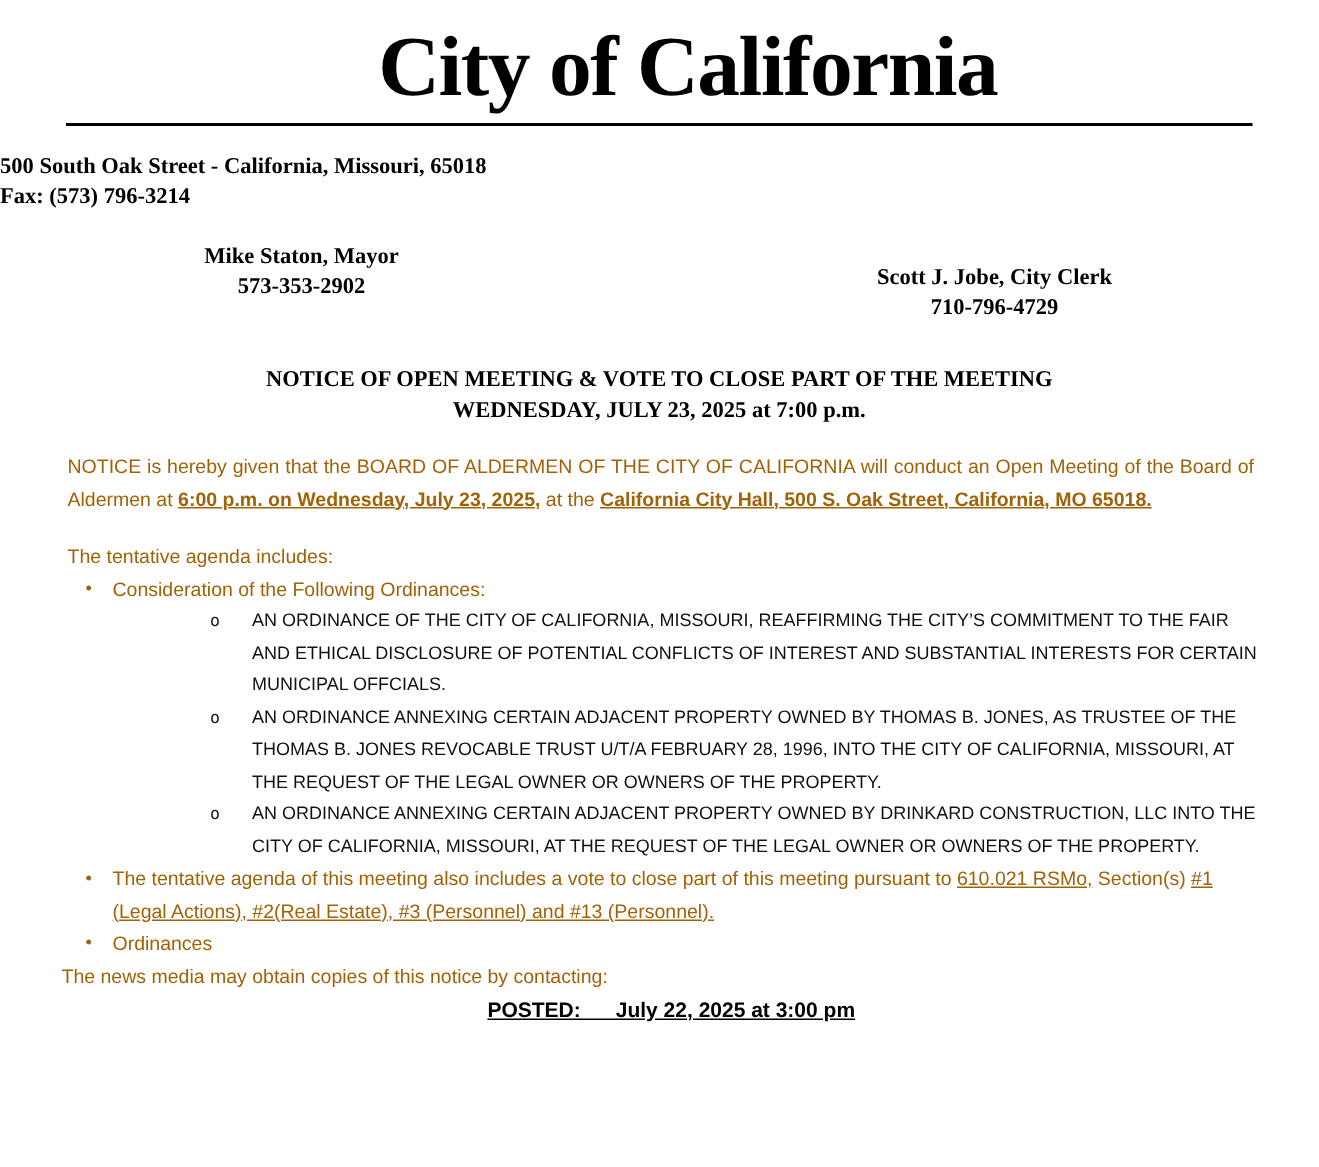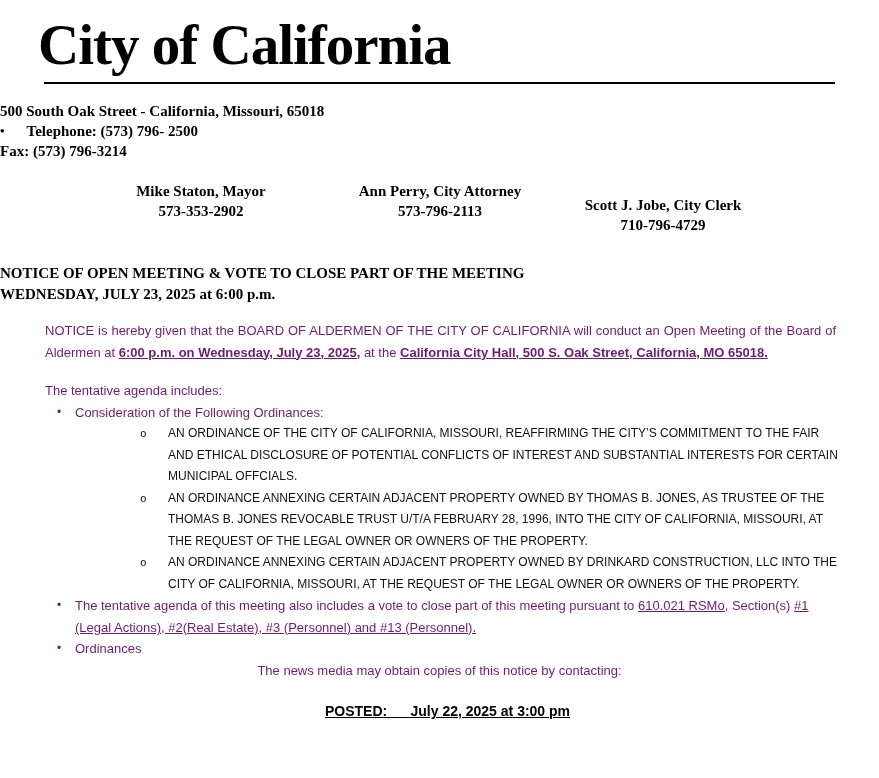--- a/index.html
+++ b/index.html
@@ -8,98 +8,91 @@
     background:#ffffff;
     color:#111;
     overflow:hidden;
     font-family:"Liberation Sans",sans-serif;
   }
   .page{position:relative;width:879px;height:778px;background:#fff;}
 
   
   .serif{font-family:"Liberation Serif","DejaVu Serif",serif;font-weight:bold;color:#000;}
   .title{
-    text-align:left;
+    text-align:center;
     font-size:57px;
     line-height:66px;
     padding-top:12px;
     letter-spacing:-1px;
     padding-left:38px;
   }
   .rule{margin:4px 44px 0 44px;border-top:2px solid #000;height:0;}
   .addr-block{margin-top:17px;text-align:left;font-size:15px;line-height:20px;}
   .tel-line .tel-bullet{display:inline-block;margin-right:22px;font-size:13px;vertical-align:1px;}
   .contacts{position:relative;height:42px;margin-top:20px;font-size:15px;line-height:20px;text-decoration:underline;}
   .contact-col{position:absolute;top:0;transform:translateX(-50%);text-align:center;white-space:nowrap;}
   .contact-col.c1{left:201px;}
   .contact-col.c2{left:440px;}
   .contact-col.c3{left:663px;margin-top:14px;}
 
   
-  .notice-heading{margin-top:40px;font-size:15px;line-height:21px;}
+  .notice-heading{margin-top:40px;text-align:center;font-size:15px;line-height:21px;}
 
   
-  .body-text{font-size:13px;line-height:21.5px;color:#701a75;}
+  .body-text{font-size:13px;line-height:21.5px;color:#a16207;}
   .notice-para{margin:15px 43px 0 45px;text-align:justify;}
   .bu{font-weight:bold;text-decoration:underline;}
   .u{text-decoration:underline;}
 
   .agenda-intro{margin:17px 43px 0 45px;}
 
   .brow{display:flex;margin:0 43px 0 57px;}
   .bmark{width:18px;flex:0 0 18px;font-size:12px;}
   .btext{flex:1;}
 
   .srow{display:flex;margin:0 36px 0 140px;}
   .smark{width:28px;flex:0 0 28px;font-family:"DejaVu Sans Mono",monospace;font-size:11px;line-height:21.5px;}
   .stext{flex:1;font-size:12px;line-height:21.5px;letter-spacing:0;}
 
-  .media-line{text-align:center;}
+  .media-line{text-align:left;padding-left:41px;}
   .media-line.l2{white-space:pre;}
 
   .posted-line{
-    margin-top:22px;text-align:center;padding-left:16px;
+    margin-top:4px;text-align:center;padding-left:16px;
     font-size:14px;font-weight:bold;color:#000;
   }
   .posted-line .posted-text{text-decoration:underline;white-space:pre;}
 </style>
 </head>
 <body>
 
 <div class="page">
 
   <div class="title serif">City of California</div>
   <div class="rule"></div>
 
   <div class="addr-block serif">
     <div>500 South Oak Street - California, Missouri, 65018</div>
-    <div class="tel-line">
-      <span class="tel-bullet">•</span><span>Telephone: (573) 796- 2500</span>
-    </div>
     <div>Fax: (573) 796-3214</div>
   </div>
 
   <div class="contacts serif">
     <div class="contact-col c1">
       <div>Mike Staton, Mayor</div>
       <div>573-353-2902</div>
-    </div>
-    <div class="contact-col c2">
-      <div>Ann Perry, City Attorney</div>
-      <div>573-796-2113</div>
     </div>
     <div class="contact-col c3">
       <div>Scott J. Jobe, City Clerk</div>
       <div>710-796-4729</div>
     </div>
   </div>
 
   <div class="notice-heading serif">
     <div>NOTICE OF OPEN MEETING &amp; VOTE TO CLOSE PART OF THE MEETING</div>
-    <div>WEDNESDAY, JULY 23, 2025 at 6:00 p.m.</div>
+    <div>WEDNESDAY, JULY 23, 2025 at 7:00 p.m.</div>
   </div>
 
   <p class="notice-para body-text"><span>NOTICE is hereby given that the BOARD OF ALDERMEN OF THE CITY OF CALIFORNIA will conduct an Open Meeting of the Board of Aldermen at </span><span class="bu">6:00 p.m. on Wednesday, July 23,  2025,</span><span> at the </span><span class="bu">California City Hall, 500 S. Oak Street, California, MO 65018.</span></p>
 
   <div class="agenda-intro body-text">The tentative agenda includes:</div>
 
   <div class="brow body-text">
     <span class="bmark">•</span>
     <div class="btext">Consideration of the Following Ordinances:</div>
   </div>

